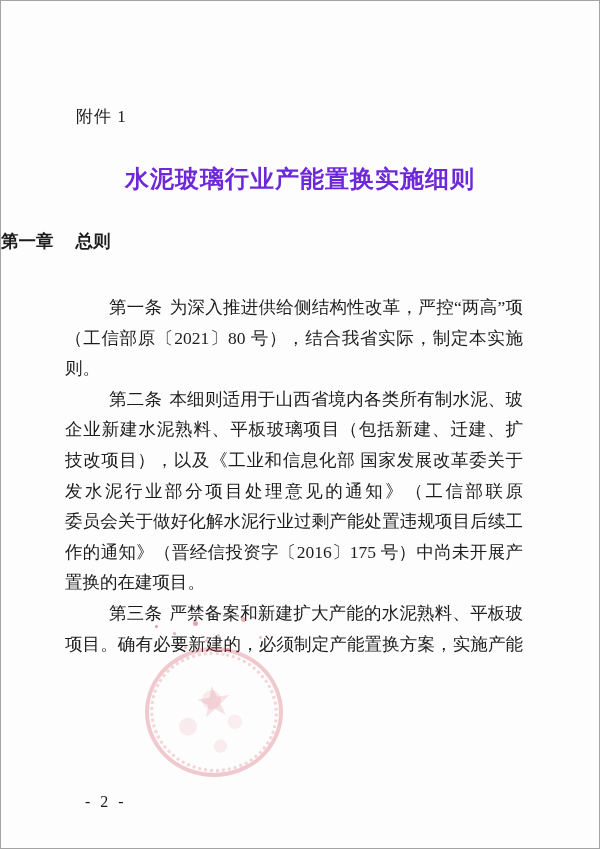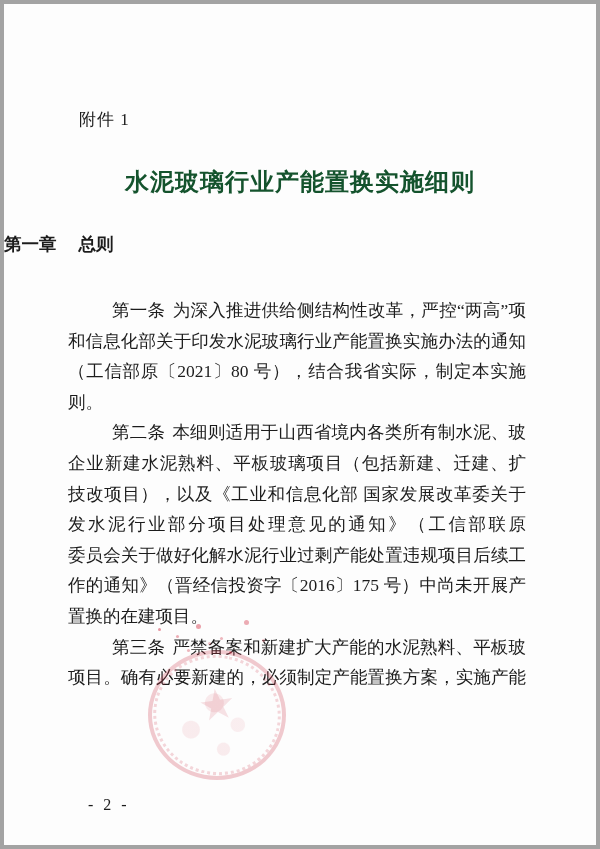--- a/index.html
+++ b/index.html
@@ -1,21 +1,21 @@
 <!DOCTYPE html>
 <html><head>
 <meta charset="utf-8">
 <style>
   html, body { margin: 0; padding: 0; background: #ffffff; }
   .page {
     position: relative;
     width: 600px;
     height: 849px;
     background: #fdfdfd;
-    border: 4px solid #a3a3a3;
+    border: 1px solid #a3a3a3;
     box-sizing: border-box;
     font-family: "Liberation Serif", "DejaVu Serif", serif;
     color: #1c1c1c;
     overflow: hidden;
   }
   .attachment {
     position: absolute;
     left: 75px;
     top: 104px;
     font-size: 17px;
@@ -23,21 +23,21 @@
   }
   .doc-title {
     position: absolute;
     top: 162px;
     left: 0;
     width: 100%;
     text-align: center;
     font-size: 24px;
     font-weight: bold;
     letter-spacing: 1px;
-    color: #14532d;
+    color: #6d28d9;
   }
   .chapter {
     position: absolute;
     top: 228px;
     left: 0;
     width: 100%;
     text-align: left;
     font-size: 17.5px;
     font-weight: bold;
   }
@@ -141,21 +141,20 @@
   <div class="chapter">
     <span>第一章</span><span class="chapter-gap"></span><span>总则</span>
   </div>
 
   <div class="body-block">
 
     <div>
       <div class="line fl">
         <span class="article-label">第一条</span><span>为深入推进供给侧结构性改革，严控“两高”项目</span>
       </div>
-      <div class="line">和信息化部关于印发水泥玻璃行业产能置换实施办法的通知</div>
       <div class="line">（工信部原〔2021〕80 号），结合我省实际，制定本实施细</div>
       <div class="line last">则。</div>
     </div>
 
     <div>
       <div class="line fl">
         <span class="article-label">第二条</span><span>本细则适用于山西省境内各类所有制水泥、玻璃</span>
       </div>
       <div class="line">企业新建水泥熟料、平板玻璃项目（包括新建、迁建、扩建、</div>
       <div class="line">技改项目），以及《工业和信息化部 国家发展改革委关于印</div>

